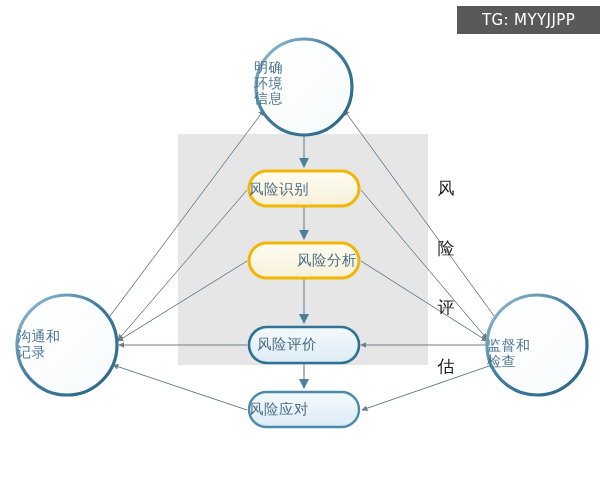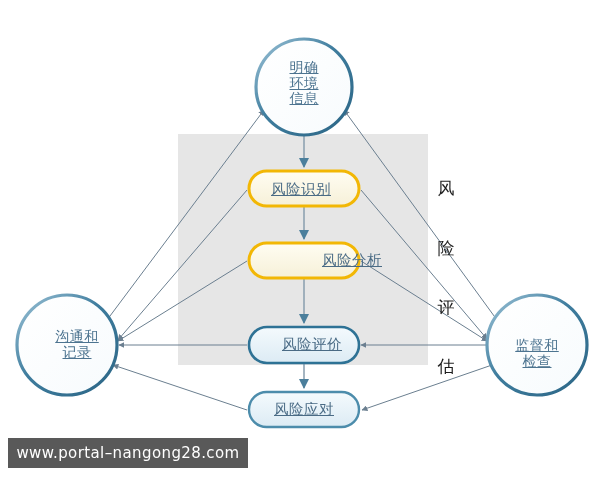--- a/index.html
+++ b/index.html
@@ -26,27 +26,25 @@
     position: absolute;
     left: 0; top: 0;
     width: 600px;
     height: 480px;
   }
 
   
   .node-label {
     position: absolute;
     color: #4a6b85;
-    text-align: center;
     line-height: 1.12;
     letter-spacing: 0.5px;
     white-space: pre;
     pointer-events: none;
     font-weight: 400;
-    text-decoration: underline;
   }
 
   .circle-label {
     font-size: 14px;
     color: #4d7490;
   }
 
   .box-label {
     font-size: 14.5px;
     color: #4a6b85;
@@ -178,16 +176,16 @@
 
   <div class="node-label box-label" style="left:249px; top:401px; width:110px;">风险应对</div>
 
   <div class="vert-label" style="left:434px; top:140px; width:24px;">
     <div>风</div>
     <div>险</div>
     <div>评</div>
     <div>估</div>
   </div>
 
+  <div class="badge" id="badge-tg">TG: MYYJJPP</div>
 
-  <div class="badge" id="badge-watermark">www.portal–nangong28.com</div>
 
 </div>
 
 </body></html>

